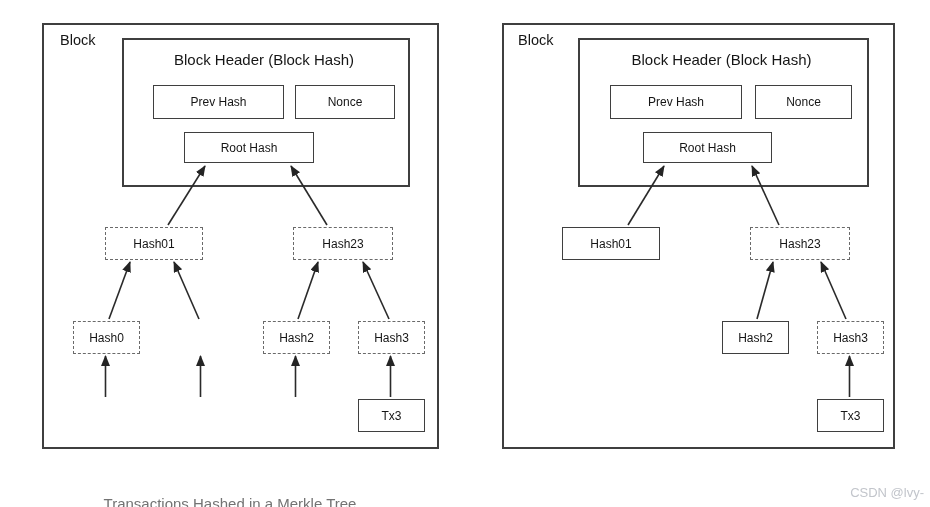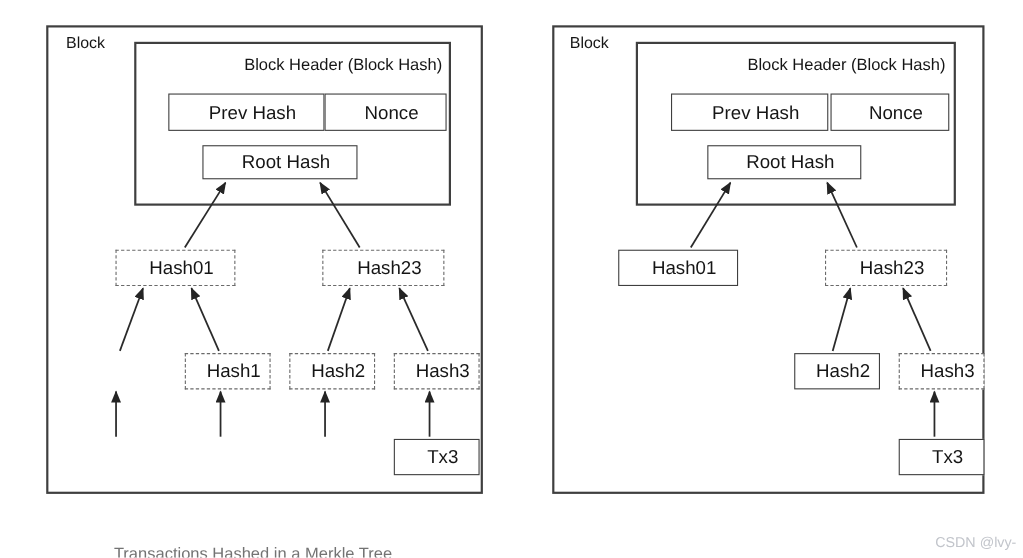--- a/index.html
+++ b/index.html
@@ -20,39 +20,37 @@
   .headerbox{
     position:absolute;
     border:2px solid #3f3f3f;
     background:#ffffff;
   }
   .box{
     position:absolute;
     border:1.7px solid #3f3f3f;
     background:#ffffff;
     display:flex;align-items:center;justify-content:center;
-    font-size:17px;
+    font-size:12px;
     line-height:1;
     z-index:1;
-    padding-left:11px;
   }
   .box.dashed{
     border:1.7px dashed #6a6a6a;
   }
   .blocklabel{
     position:absolute;
     font-size:14.5px;
     z-index:1;
   }
   .headertitle{
     position:absolute;
     text-align:center;
     font-size:15px;
     z-index:1;
-    padding-left:48px;
   }
   .caption{
     position:absolute;
     text-align:center;
     font-size:15px;
     color:#737373;
     z-index:1;
     margin-top:36px;
   }
   #arrows{
@@ -85,22 +83,22 @@
   <div class="box" style="left:153px;top:85px;width:129px;height:32px">Prev Hash</div>
 
   <div class="box" style="left:295px;top:85px;width:98px;height:32px">Nonce</div>
 
   <div class="box" style="left:184px;top:132px;width:128px;height:29px">Root Hash</div>
 
   <div class="box dashed" style="left:105px;top:227px;width:96px;height:31px">Hash01</div>
 
   <div class="box dashed" style="left:293px;top:227px;width:98px;height:31px">Hash23</div>
 
+  <div class="box dashed" style="left:73px;top:321px;width:65px;height:31px">Hash0</div>
 
-  <div class="box dashed" style="left:168px;top:321px;width:65px;height:31px">Hash1</div>
 
   <div class="box dashed" style="left:263px;top:321px;width:65px;height:31px">Hash2</div>
 
   <div class="box dashed" style="left:358px;top:321px;width:65px;height:31px">Hash3</div>
 
 
 
 
   <div class="box" style="left:358px;top:399px;width:65px;height:31px">Tx3</div>
 

